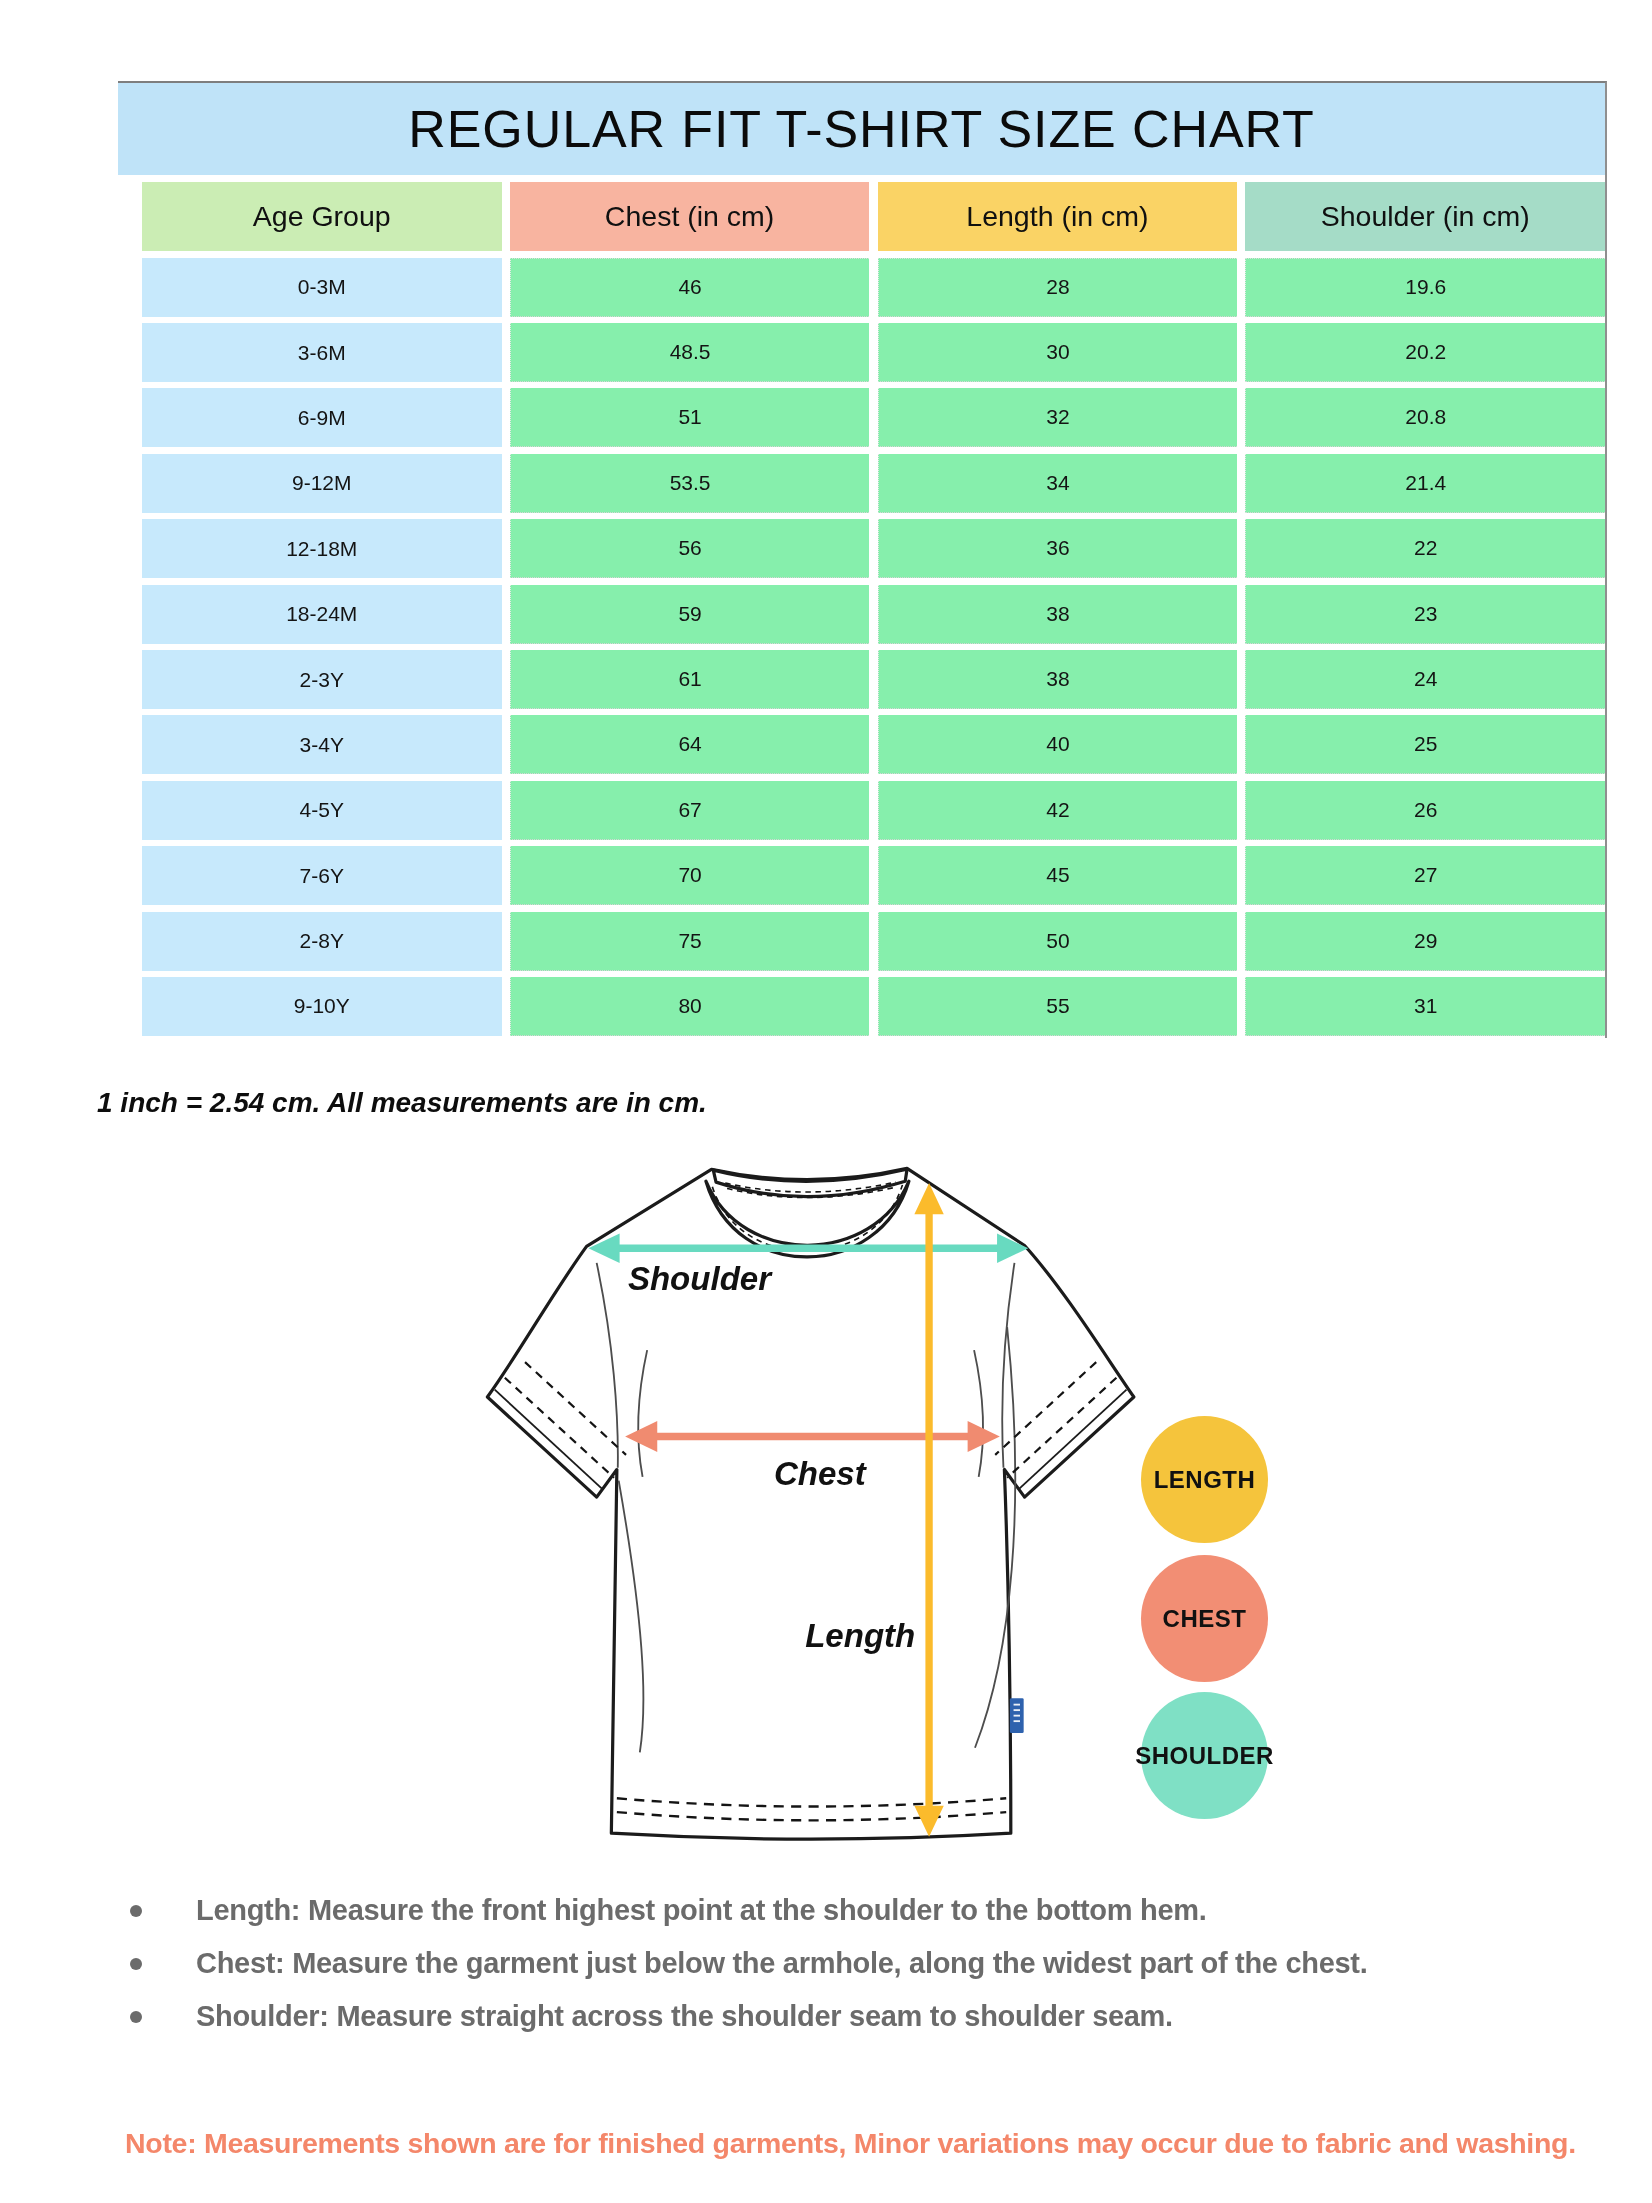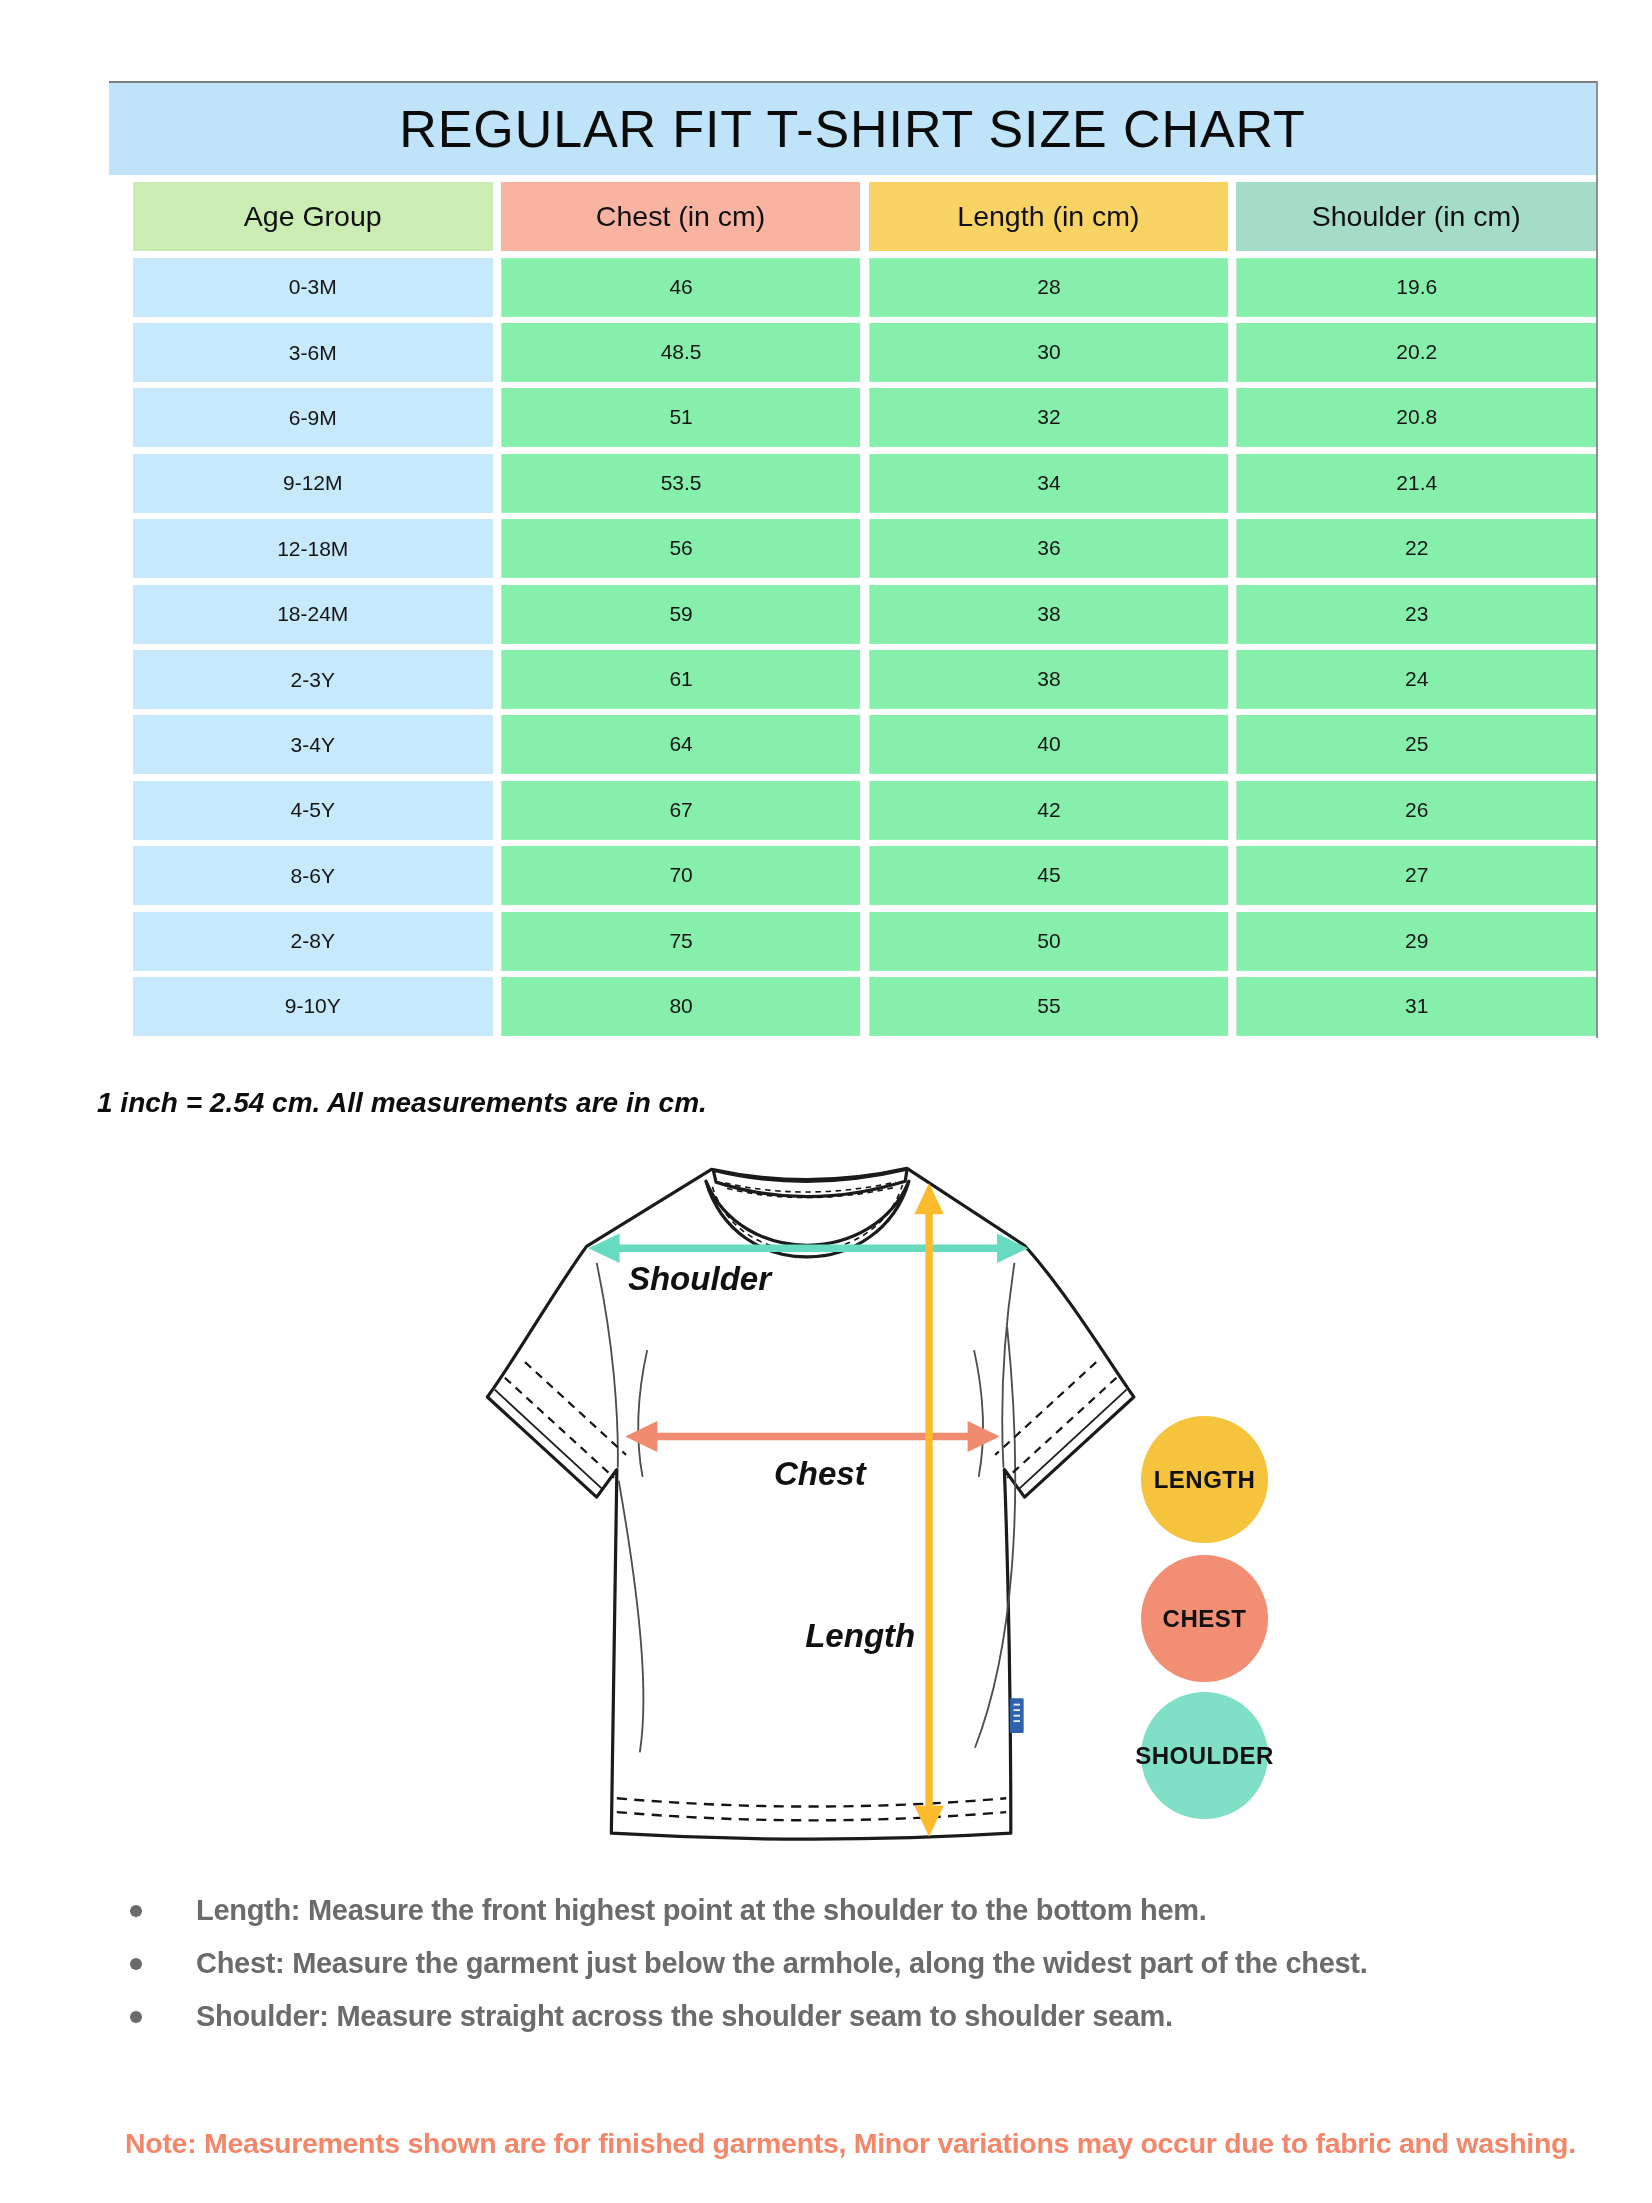--- a/index.html
+++ b/index.html
@@ -3,21 +3,21 @@
 <meta charset="utf-8">
 <style>
   html,body { margin:0; padding:0; background:#ffffff; }
   .page {
     position:relative; width:1653px; height:2204px; background:#fff;
     font-family:"Liberation Sans", sans-serif; color:#111; overflow:hidden;
   }
 
   
   .size-table {
-    position:absolute; left:109px; top:81px; width:1489px;
+    position:absolute; left:118px; top:81px; width:1489px;
     border-top:2.8px solid var(--border-top,#7e7e7e);
     border-right:2.8px solid var(--border-right,#8f8f8f);
     box-sizing:border-box;
   }
   .t-title {
     height:92px; background:var(--title-bg,#bfe3f8);
     display:flex; align-items:center; justify-content:center;
     font-size:52px; letter-spacing:0.9px; color:#0b0b0b;
   }
   .t-head, .t-body {
@@ -149,21 +149,21 @@
         <div class="cell val">38</div>
         <div class="cell val">24</div>
         <div class="cell label">3-4Y</div>
         <div class="cell val">64</div>
         <div class="cell val">40</div>
         <div class="cell val">25</div>
         <div class="cell label">4-5Y</div>
         <div class="cell val">67</div>
         <div class="cell val">42</div>
         <div class="cell val">26</div>
-        <div class="cell label">8-6Y</div>
+        <div class="cell label">7-6Y</div>
         <div class="cell val">70</div>
         <div class="cell val">45</div>
         <div class="cell val">27</div>
         <div class="cell label">2-8Y</div>
         <div class="cell val">75</div>
         <div class="cell val">50</div>
         <div class="cell val">29</div>
         <div class="cell label">9-10Y</div>
         <div class="cell val">80</div>
         <div class="cell val">55</div>

